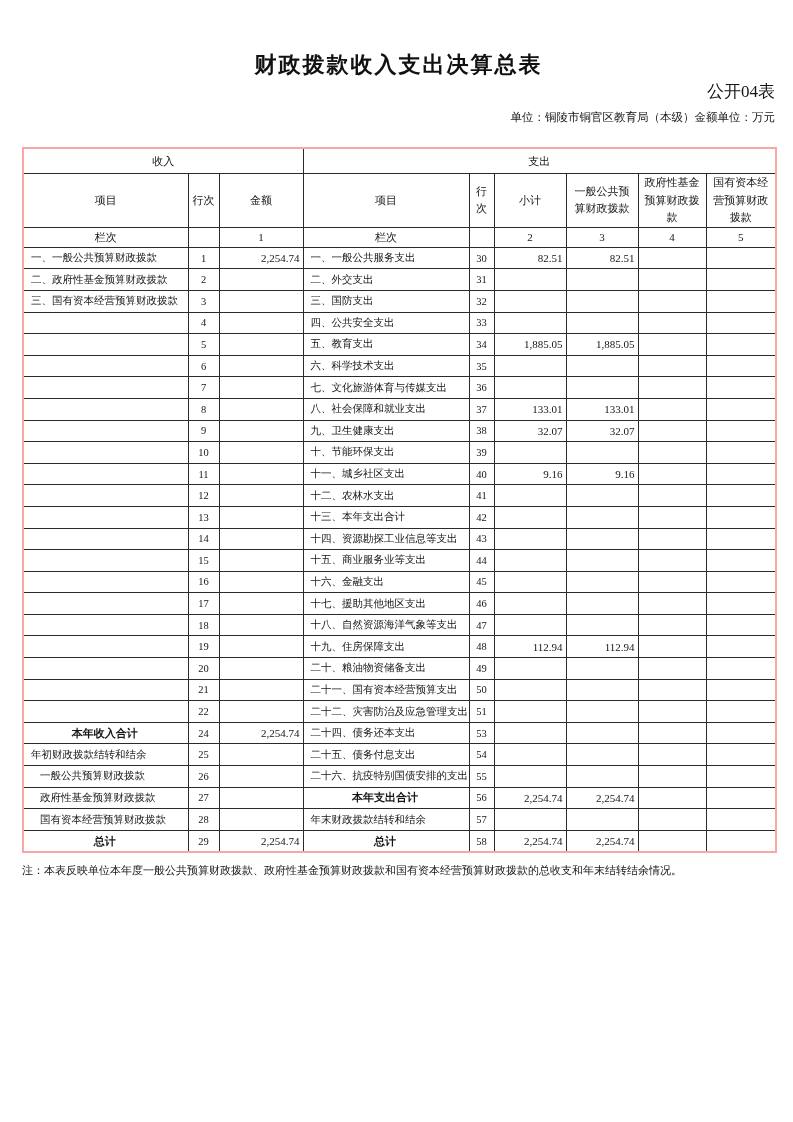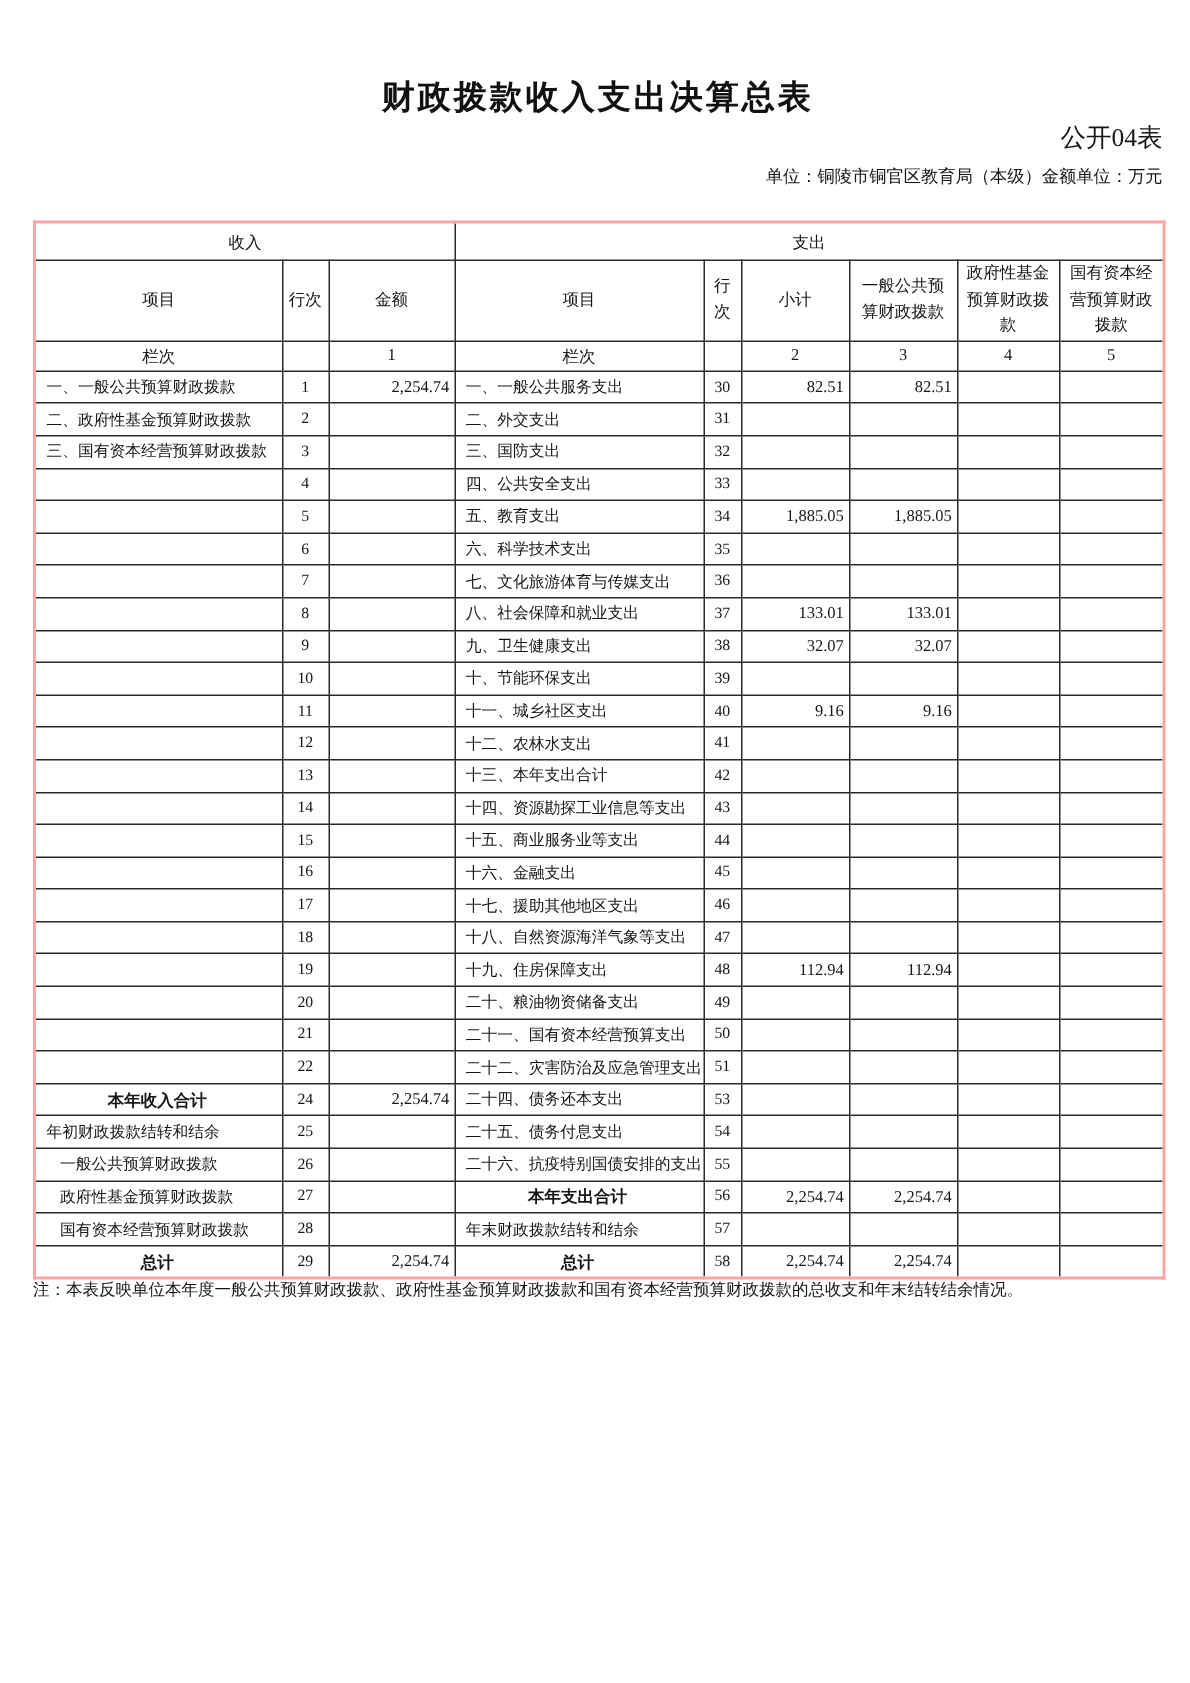--- a/index.html
+++ b/index.html
@@ -29,21 +29,21 @@
   .idx td{height:19px;text-align:center;}
   tbody td{height:20.6px;}
   td.item{
     text-align:left;padding:0 2px 0 7px;font-size:10.5px;
     white-space:nowrap;
   }
   td.line{text-align:center;font-size:10.5px;}
   td.amount{text-align:right;padding-right:3px;font-variant-numeric:tabular-nums;}
   td.total{font-weight:bold;text-align:center;padding-left:0;font-size:11px;}
   td.indent{padding-left:16px;}
-  .note{font-size:11px;line-height:1.4;}
+  .note{font-size:11px;margin-top:10px;line-height:1.4;}
 </style>
 </head>
 <body>
 
 <div class="page">
   <div class="title">财政拨款收入支出决算总表</div>
   <div class="table-code">公开04表</div>
   <div class="meta-row">
     <span>单位：铜陵市铜官区教育局（本级）</span>
     <span>金额单位：万元</span>

